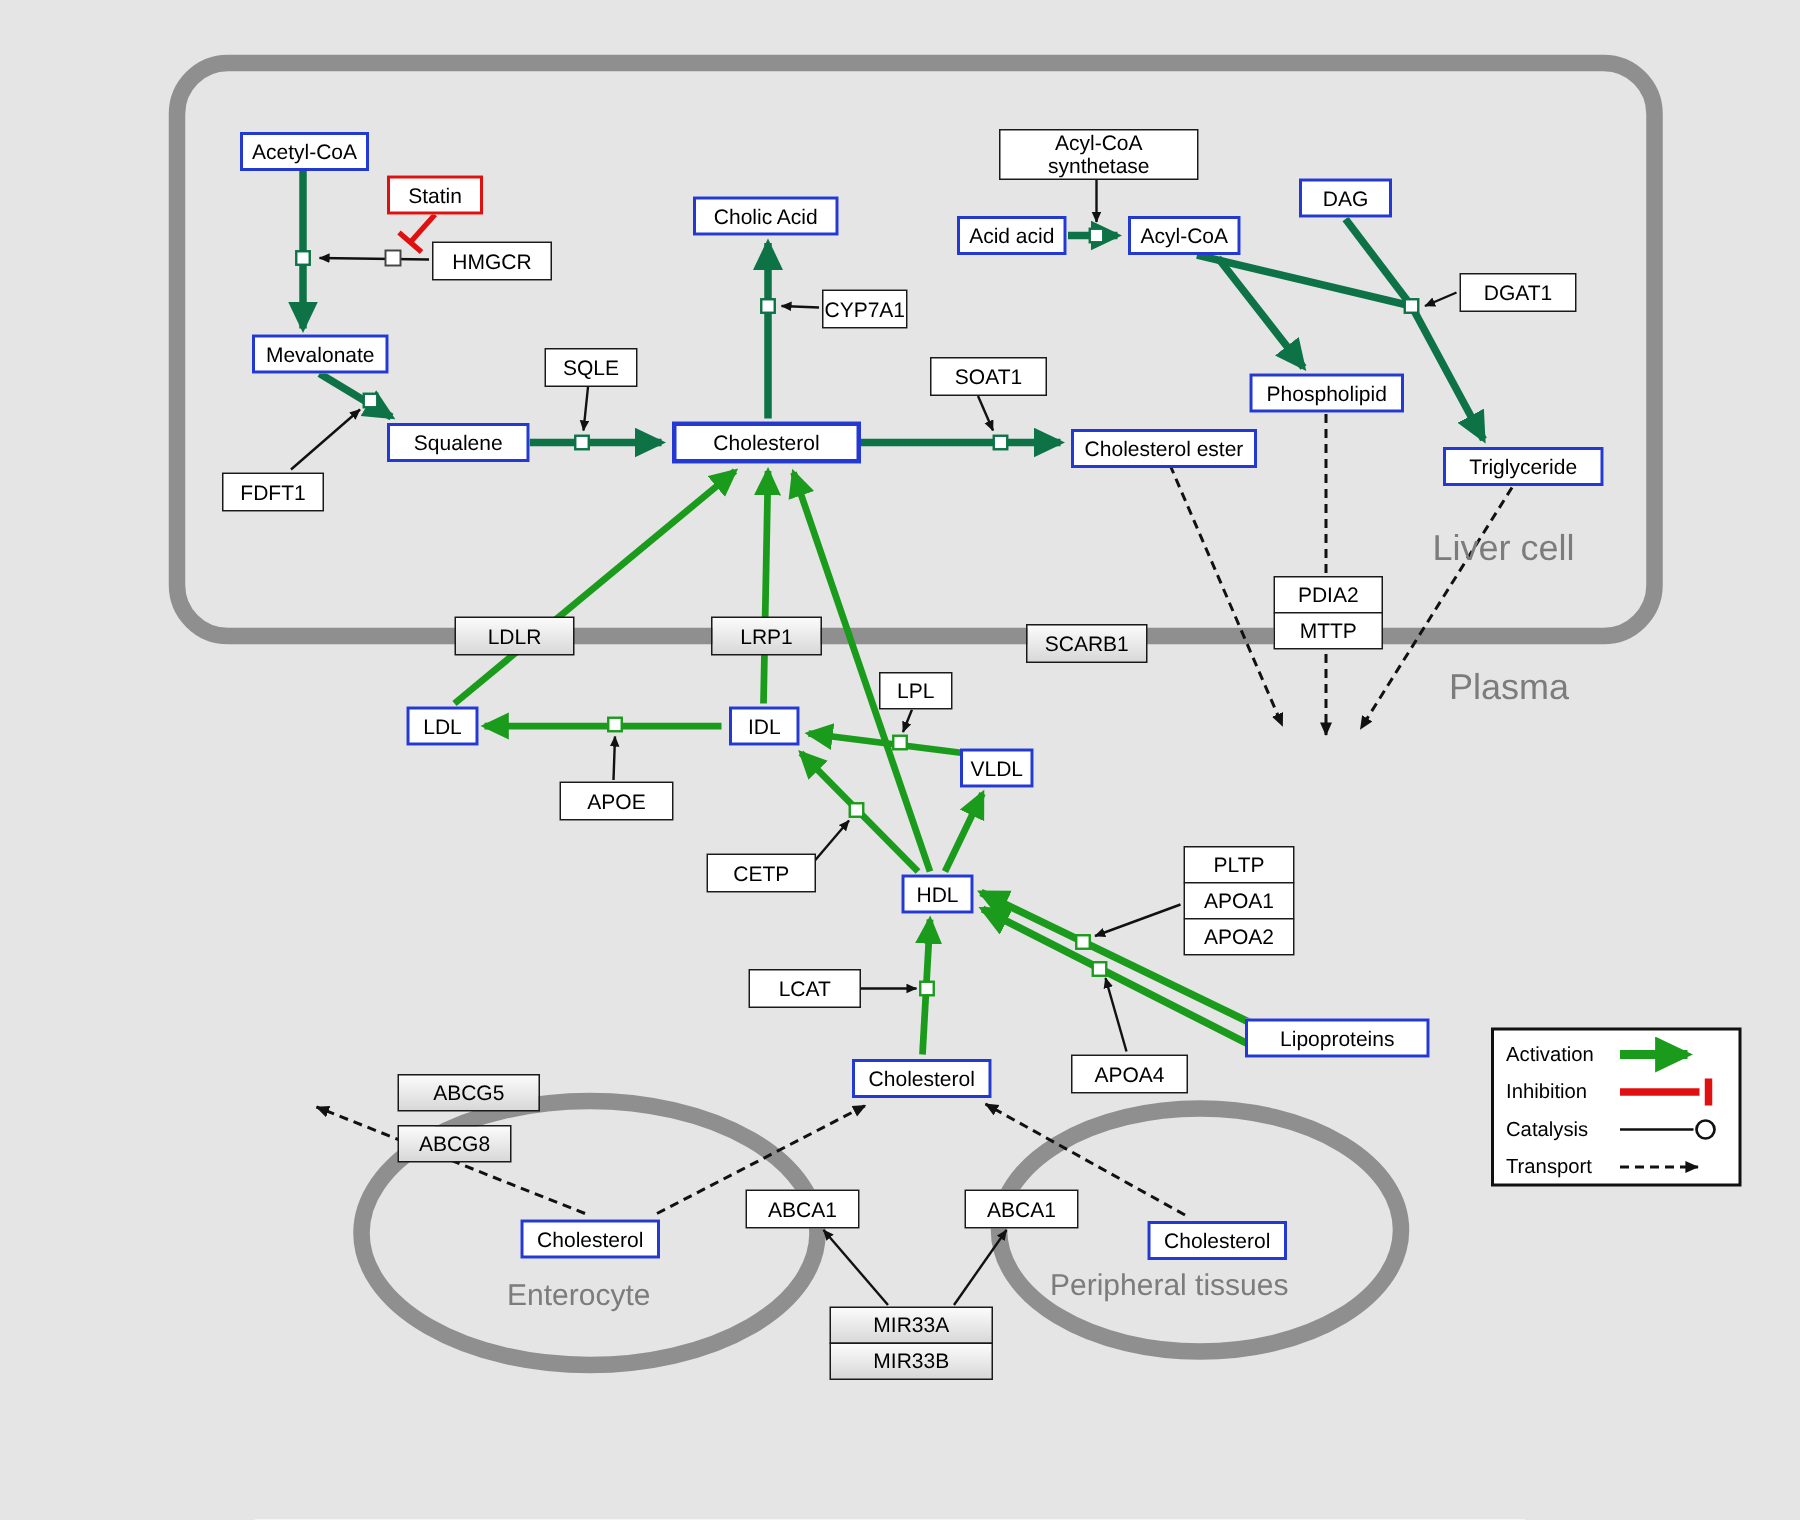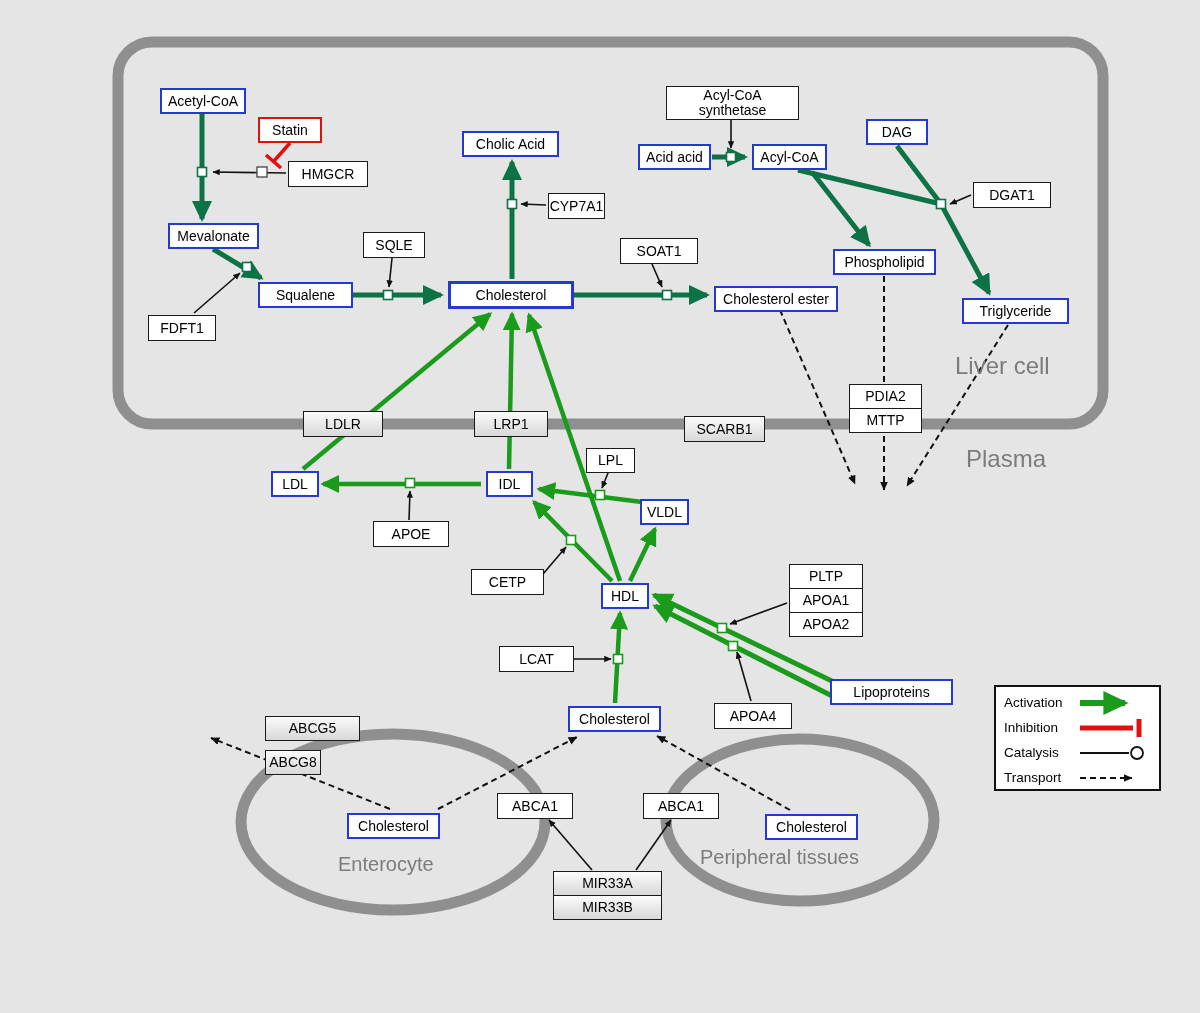--- a/index.html
+++ b/index.html
@@ -164,21 +164,21 @@
   <div class="bx mem" style="left:684px;top:416px;width:81px">SCARB1</div>
   <div class="bx enz" style="left:373px;top:521px;width:76px">APOE</div>
   <div class="bx enz h25" style="left:586px;top:448px;width:49px">LPL</div>
   <div class="bx enz" style="left:471px;top:569px;width:73px">CETP</div>
   <div class="bx enz" style="left:499px;top:646px;width:75px">LCAT</div>
   <div class="bx enz" style="left:714px;top:703px;width:78px">APOA4</div>
   <div class="bx enz h25" style="left:789px;top:564px;width:74px">PLTP</div>
   <div class="bx enz h25" style="left:789px;top:588px;width:74px">APOA1</div>
   <div class="bx enz h25" style="left:789px;top:612px;width:74px">APOA2</div>
   <div class="bx mem h25" style="left:265px;top:716px;width:95px">ABCG5</div>
-  <div class="bx mem h25" style="left:265px;top:750px;width:56px">ABCG8</div>
+  <div class="bx mem h25" style="left:265px;top:750px;width:76px">ABCG8</div>
   <div class="bx enz" style="left:497px;top:793px;width:76px">ABCA1</div>
   <div class="bx enz" style="left:643px;top:793px;width:76px">ABCA1</div>
   <div class="bx mem h25" style="left:553px;top:871px;width:109px">MIR33A</div>
   <div class="bx mem h25" style="left:553px;top:895px;width:109px">MIR33B</div>
 
 
   <div class="lbl" style="left:955px;top:352px;font-size:24px">Liver cell</div>
   <div class="lbl" style="left:966px;top:445px;font-size:24px">Plasma</div>
   <div class="lbl" style="left:338px;top:853px;font-size:20px">Enterocyte</div>
   <div class="lbl" style="left:700px;top:846px;font-size:20px">Peripheral tissues</div>

